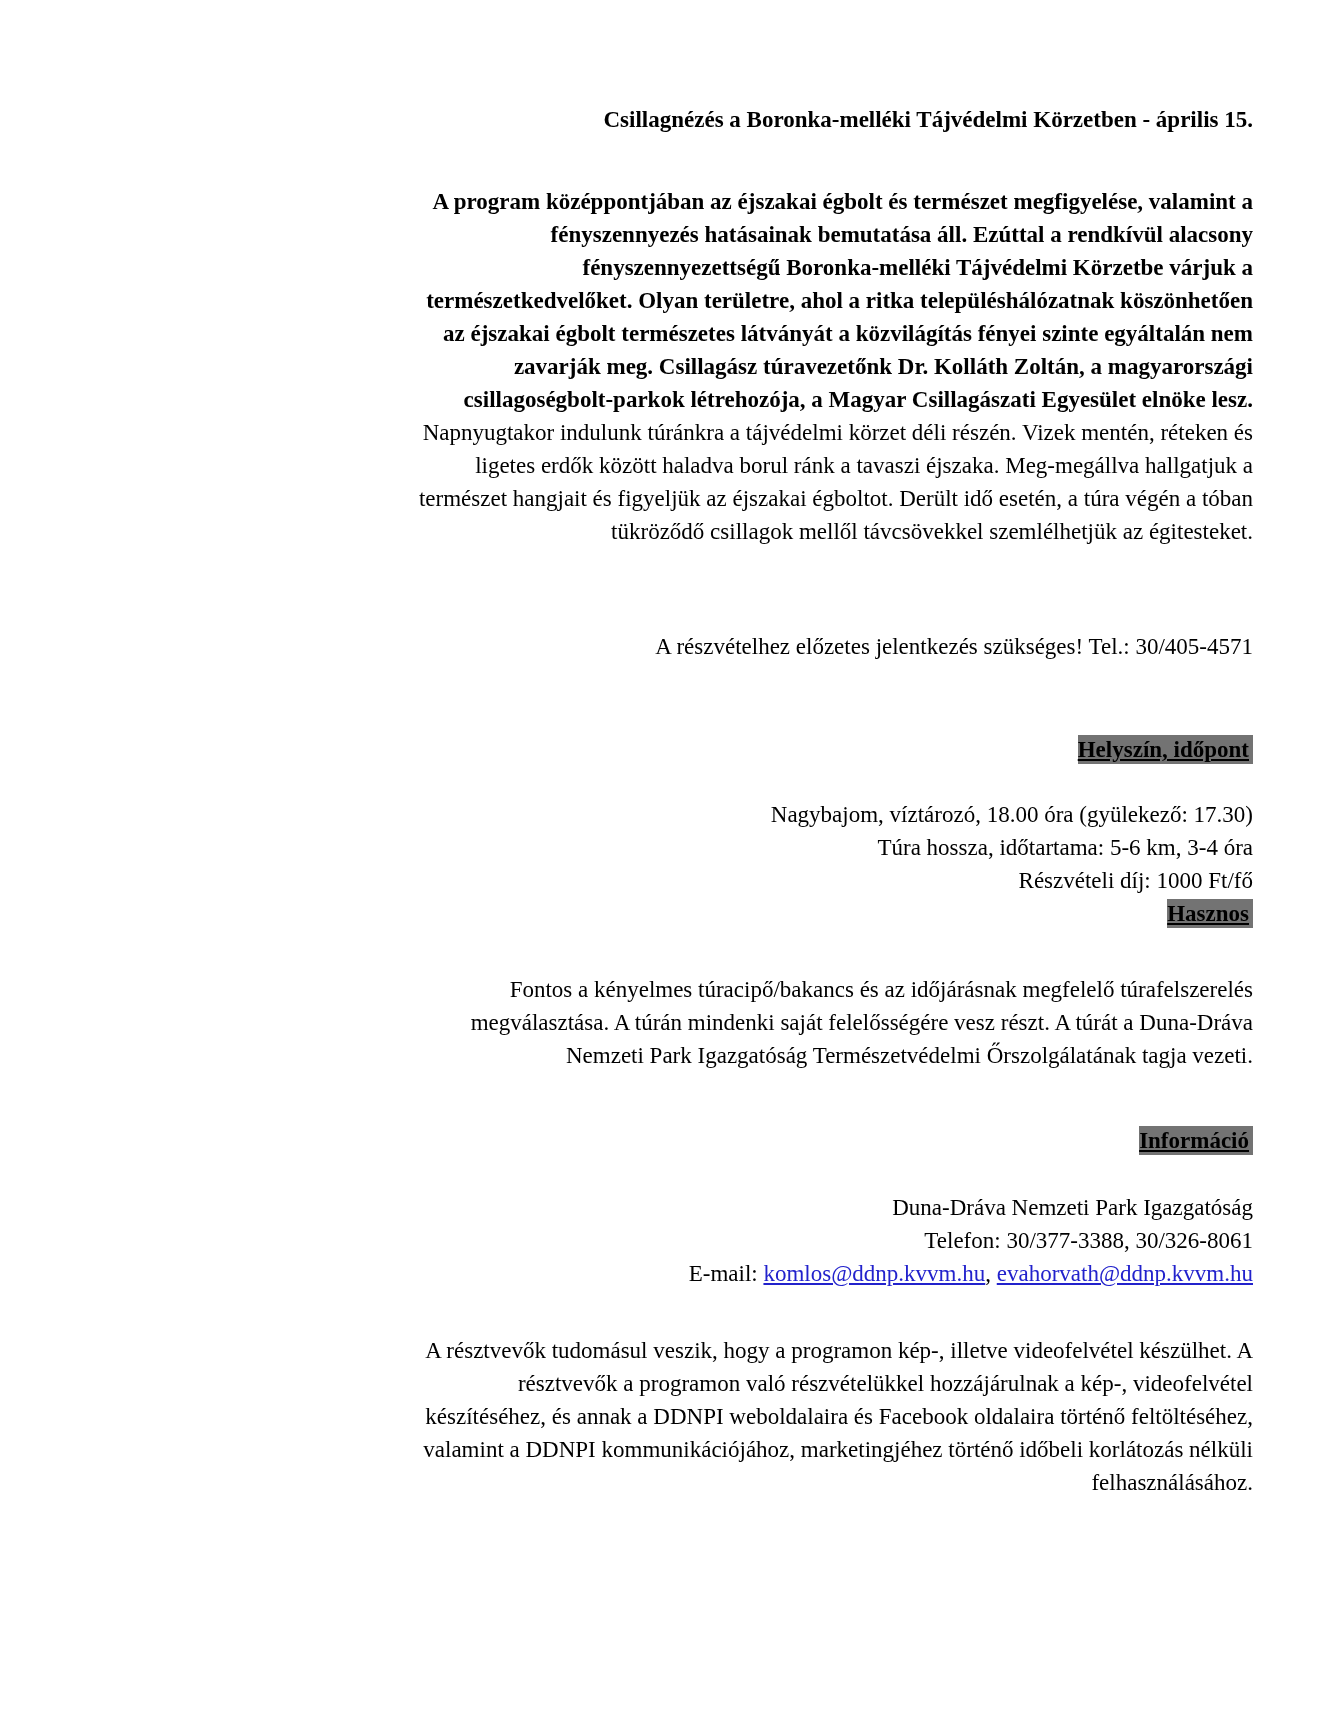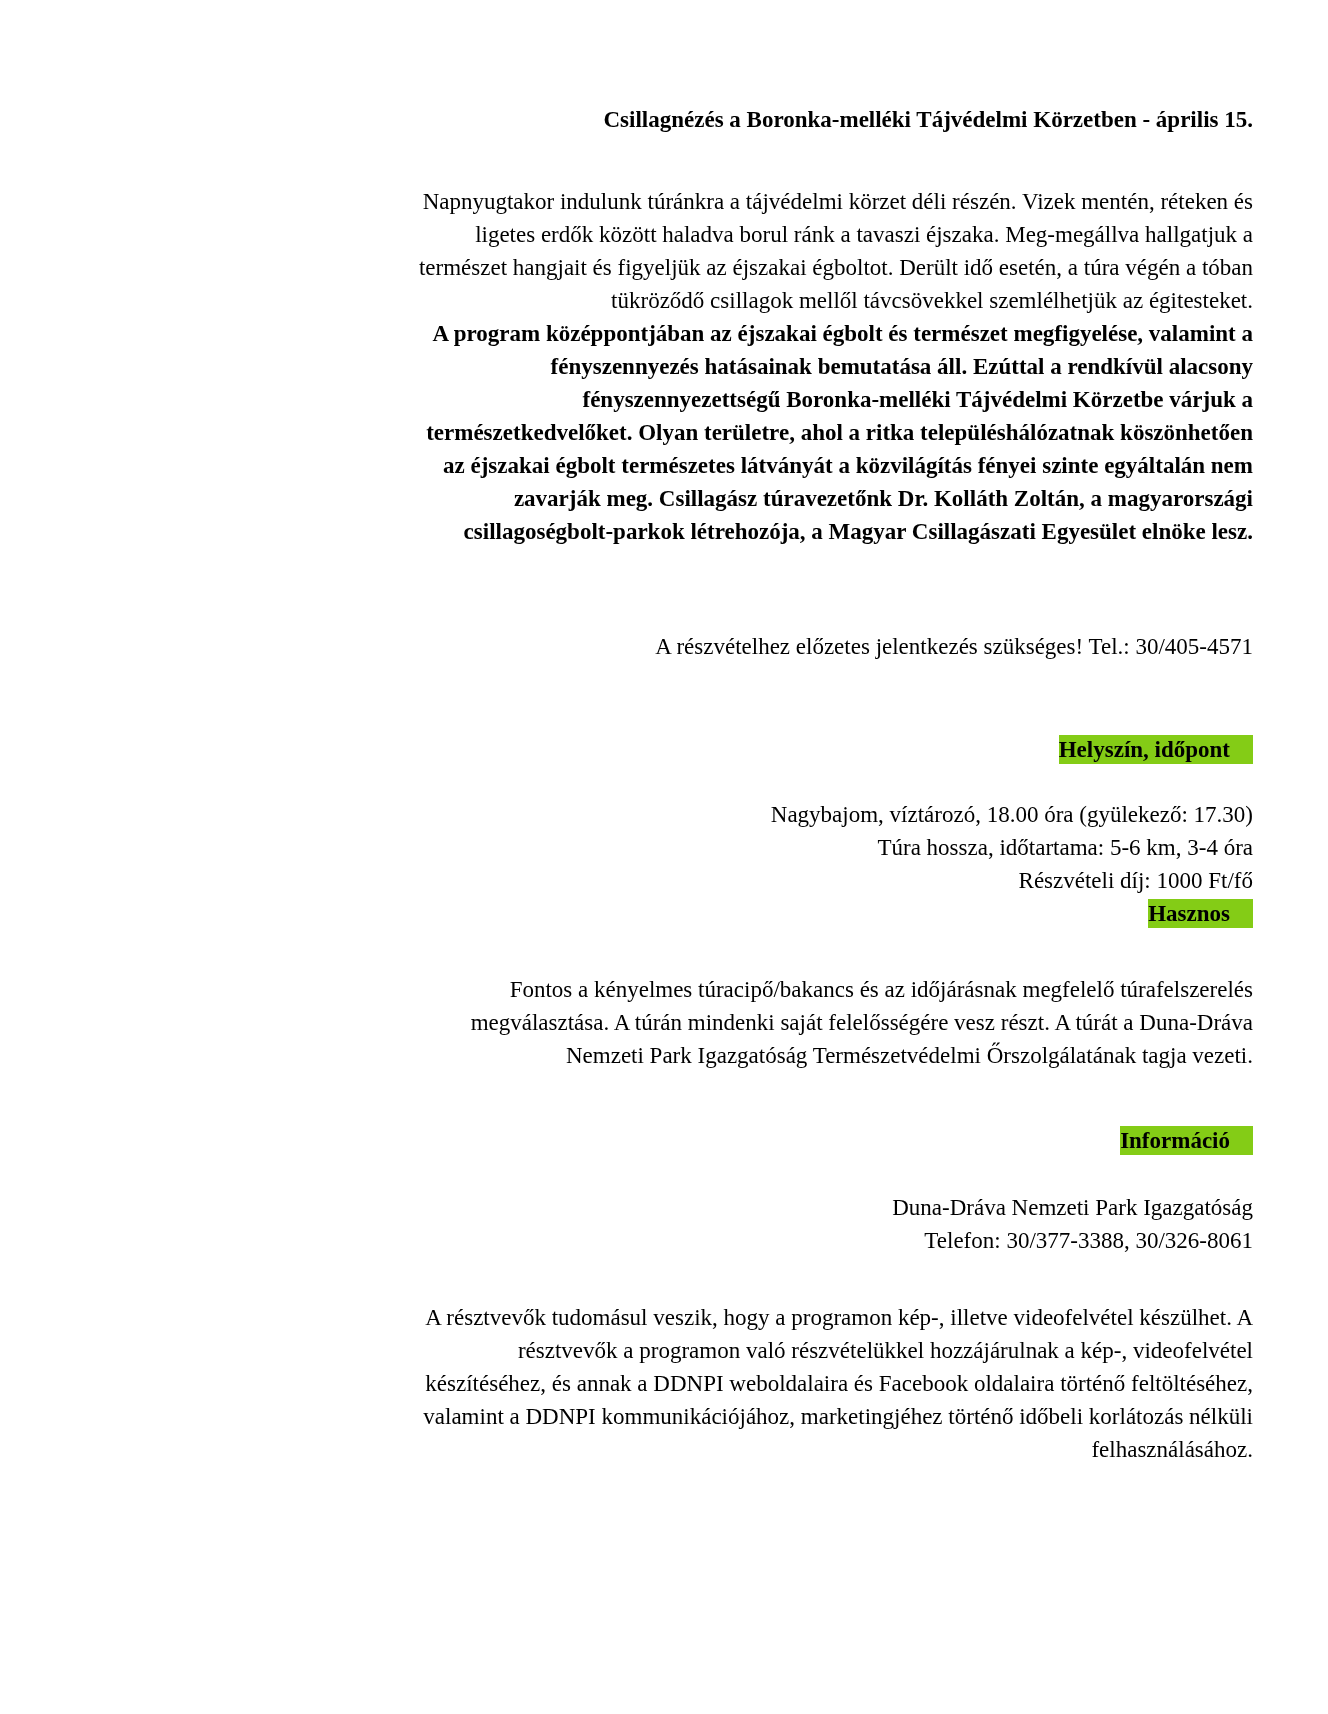--- a/index.html
+++ b/index.html
@@ -30,22 +30,23 @@
   .intro { margin: 0; }
   .registration {
     font-weight: normal;
     margin: 82px 0 0 0;
   }
   .section-heading {
     margin: 0;
     font-weight: bold;
   }
   .section-heading .hl {
-    background: #84cc16;
-    padding: 2px 23px 2px 0;
+    background: #737373;
+    text-decoration: underline;
+    padding: 2px 4px 2px 0;
   }
   .heading-location { margin-top: 70px; }
   .heading-useful { margin-top: 0; }
   .heading-info { margin-top: 52px; }
   .location-block { margin: 32px 0 0 0; }
   .useful-block { margin: 43px 0 0 0; }
   .contact-block { margin: 34px 0 12px 0; }
   .consent-block { margin: 44px 0 0 0; }
   a.email-link {
     color: #2222cc;
@@ -54,31 +55,31 @@
   }
 </style>
 </head>
 <body>
 
 <div class="content">
 
   <p class="doc-title">Csillagnézés a Boronka-melléki Tájvédelmi Körzetben - április 15.</p>
 
   <div class="intro">
-    <div class="lines">Napnyugtakor indulunk túránkra a tájvédelmi körzet déli részén. Vizek mentén, réteken és
-ligetes erdők között haladva borul ránk a tavaszi éjszaka. Meg-megállva hallgatjuk a
-természet hangjait és figyeljük az éjszakai égboltot. Derült idő esetén, a túra végén a tóban
-tükröződő csillagok mellől távcsövekkel szemlélhetjük az égitesteket.</div>
     <div class="lines bold">A program középpontjában az éjszakai égbolt és természet megfigyelése, valamint a
 fényszennyezés hatásainak bemutatása áll. Ezúttal a rendkívül alacsony
 fényszennyezettségű Boronka-melléki Tájvédelmi Körzetbe várjuk a
 természetkedvelőket. Olyan területre, ahol a ritka településhálózatnak köszönhetően
 az éjszakai égbolt természetes látványát a közvilágítás fényei szinte egyáltalán nem
 zavarják meg. Csillagász túravezetőnk Dr. Kolláth Zoltán, a magyarországi
 csillagoségbolt-parkok létrehozója, a Magyar Csillagászati Egyesület elnöke lesz.</div>
+    <div class="lines">Napnyugtakor indulunk túránkra a tájvédelmi körzet déli részén. Vizek mentén, réteken és
+ligetes erdők között haladva borul ránk a tavaszi éjszaka. Meg-megállva hallgatjuk a
+természet hangjait és figyeljük az éjszakai égboltot. Derült idő esetén, a túra végén a tóban
+tükröződő csillagok mellől távcsövekkel szemlélhetjük az égitesteket.</div>
   </div>
 
   <p class="registration">A részvételhez előzetes jelentkezés szükséges! Tel.: 30/405-4571</p>
 
   <p class="section-heading heading-location">
     <span class="hl">Helyszín, időpont</span>
   </p>
 
   <div class="lines location-block">Nagybajom, víztározó, 18.00 óra (gyülekező: 17.30)
 Túra hossza, időtartama: 5-6 km, 3-4 óra
@@ -92,20 +93,23 @@
 megválasztása. A túrán mindenki saját felelősségére vesz részt. A túrát a Duna-Dráva
 Nemzeti Park Igazgatóság Természetvédelmi Őrszolgálatának tagja vezeti.</div>
 
   <p class="section-heading heading-info">
     <span class="hl">Információ</span>
   </p>
 
   <div class="contact-block">
     <div>Duna-Dráva Nemzeti Park Igazgatóság</div>
     <div>Telefon: 30/377-3388, 30/326-8061</div>
+    <div>
+      <span>E-mail: </span><a class="email-link" href="#">komlos@ddnp.kvvm.hu</a><span>, </span><a class="email-link" href="#">evahorvath@ddnp.kvvm.hu</a>
+    </div>
   </div>
 
   <div class="lines consent-block">A résztvevők tudomásul veszik, hogy a programon kép-, illetve videofelvétel készülhet. A
 résztvevők a programon való részvételükkel hozzájárulnak a kép-, videofelvétel
 készítéséhez, és annak a DDNPI weboldalaira és Facebook oldalaira történő feltöltéséhez,
 valamint a DDNPI kommunikációjához, marketingjéhez történő időbeli korlátozás nélküli
 felhasználásához.</div>
 
 </div>
 

